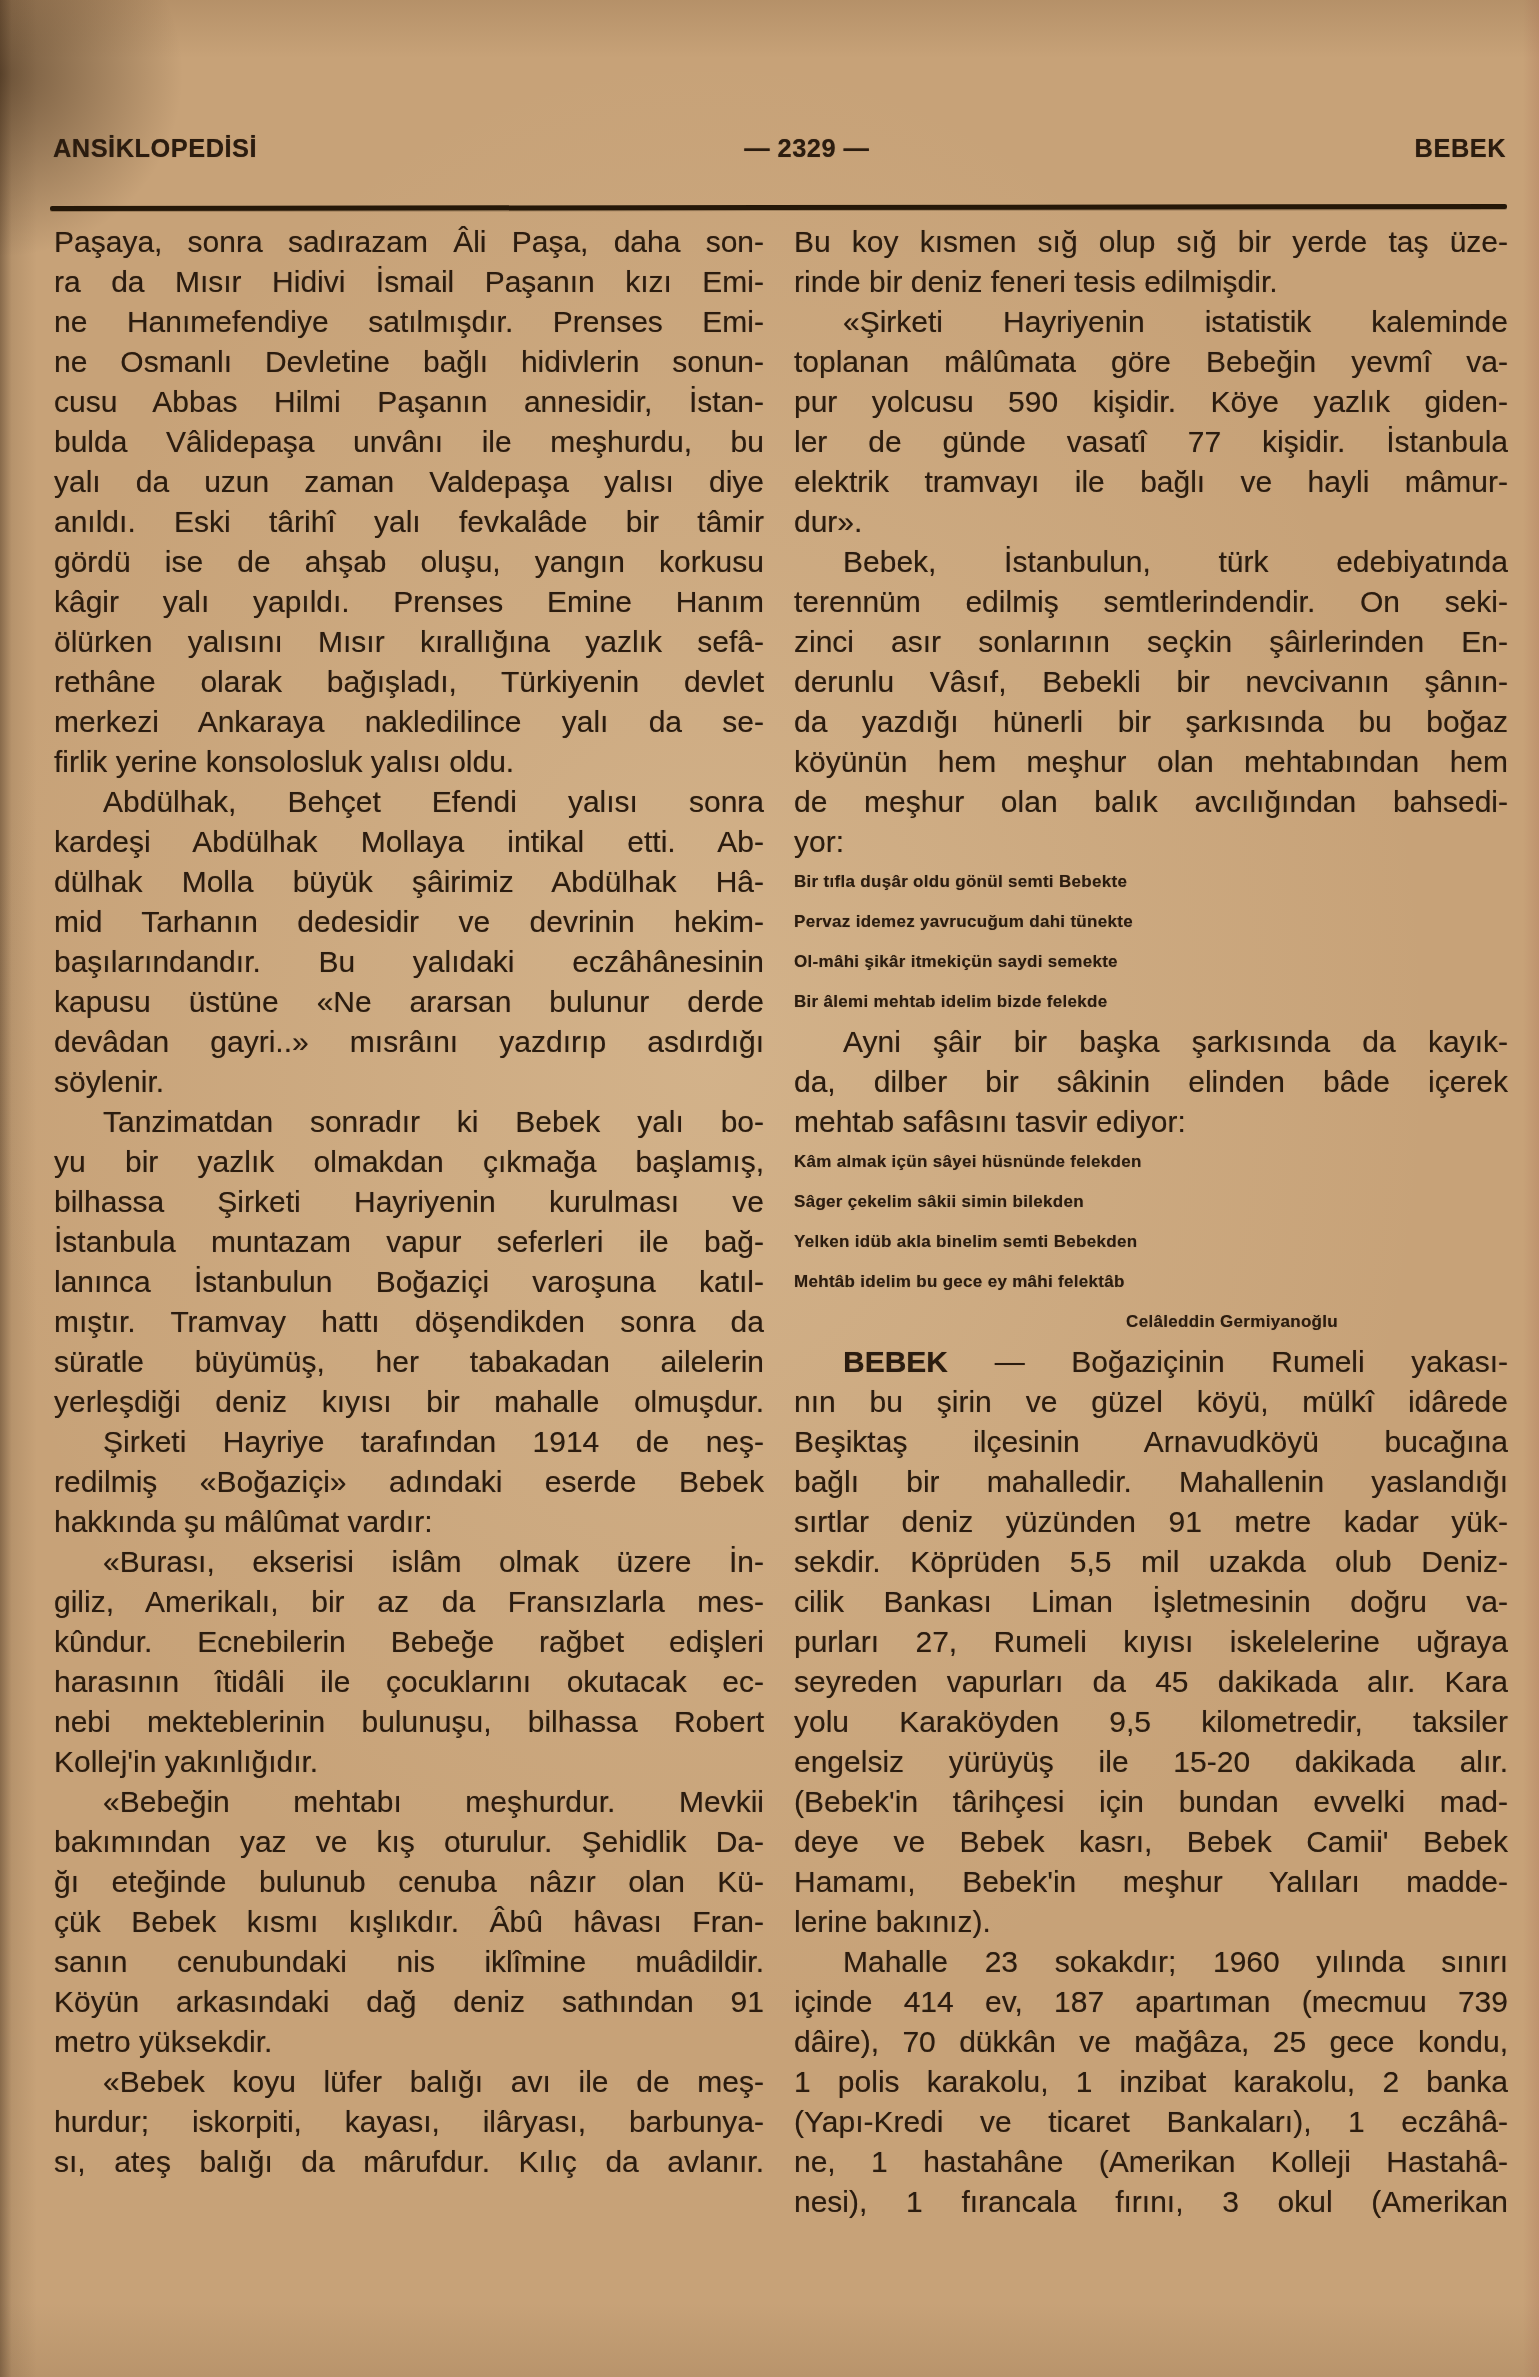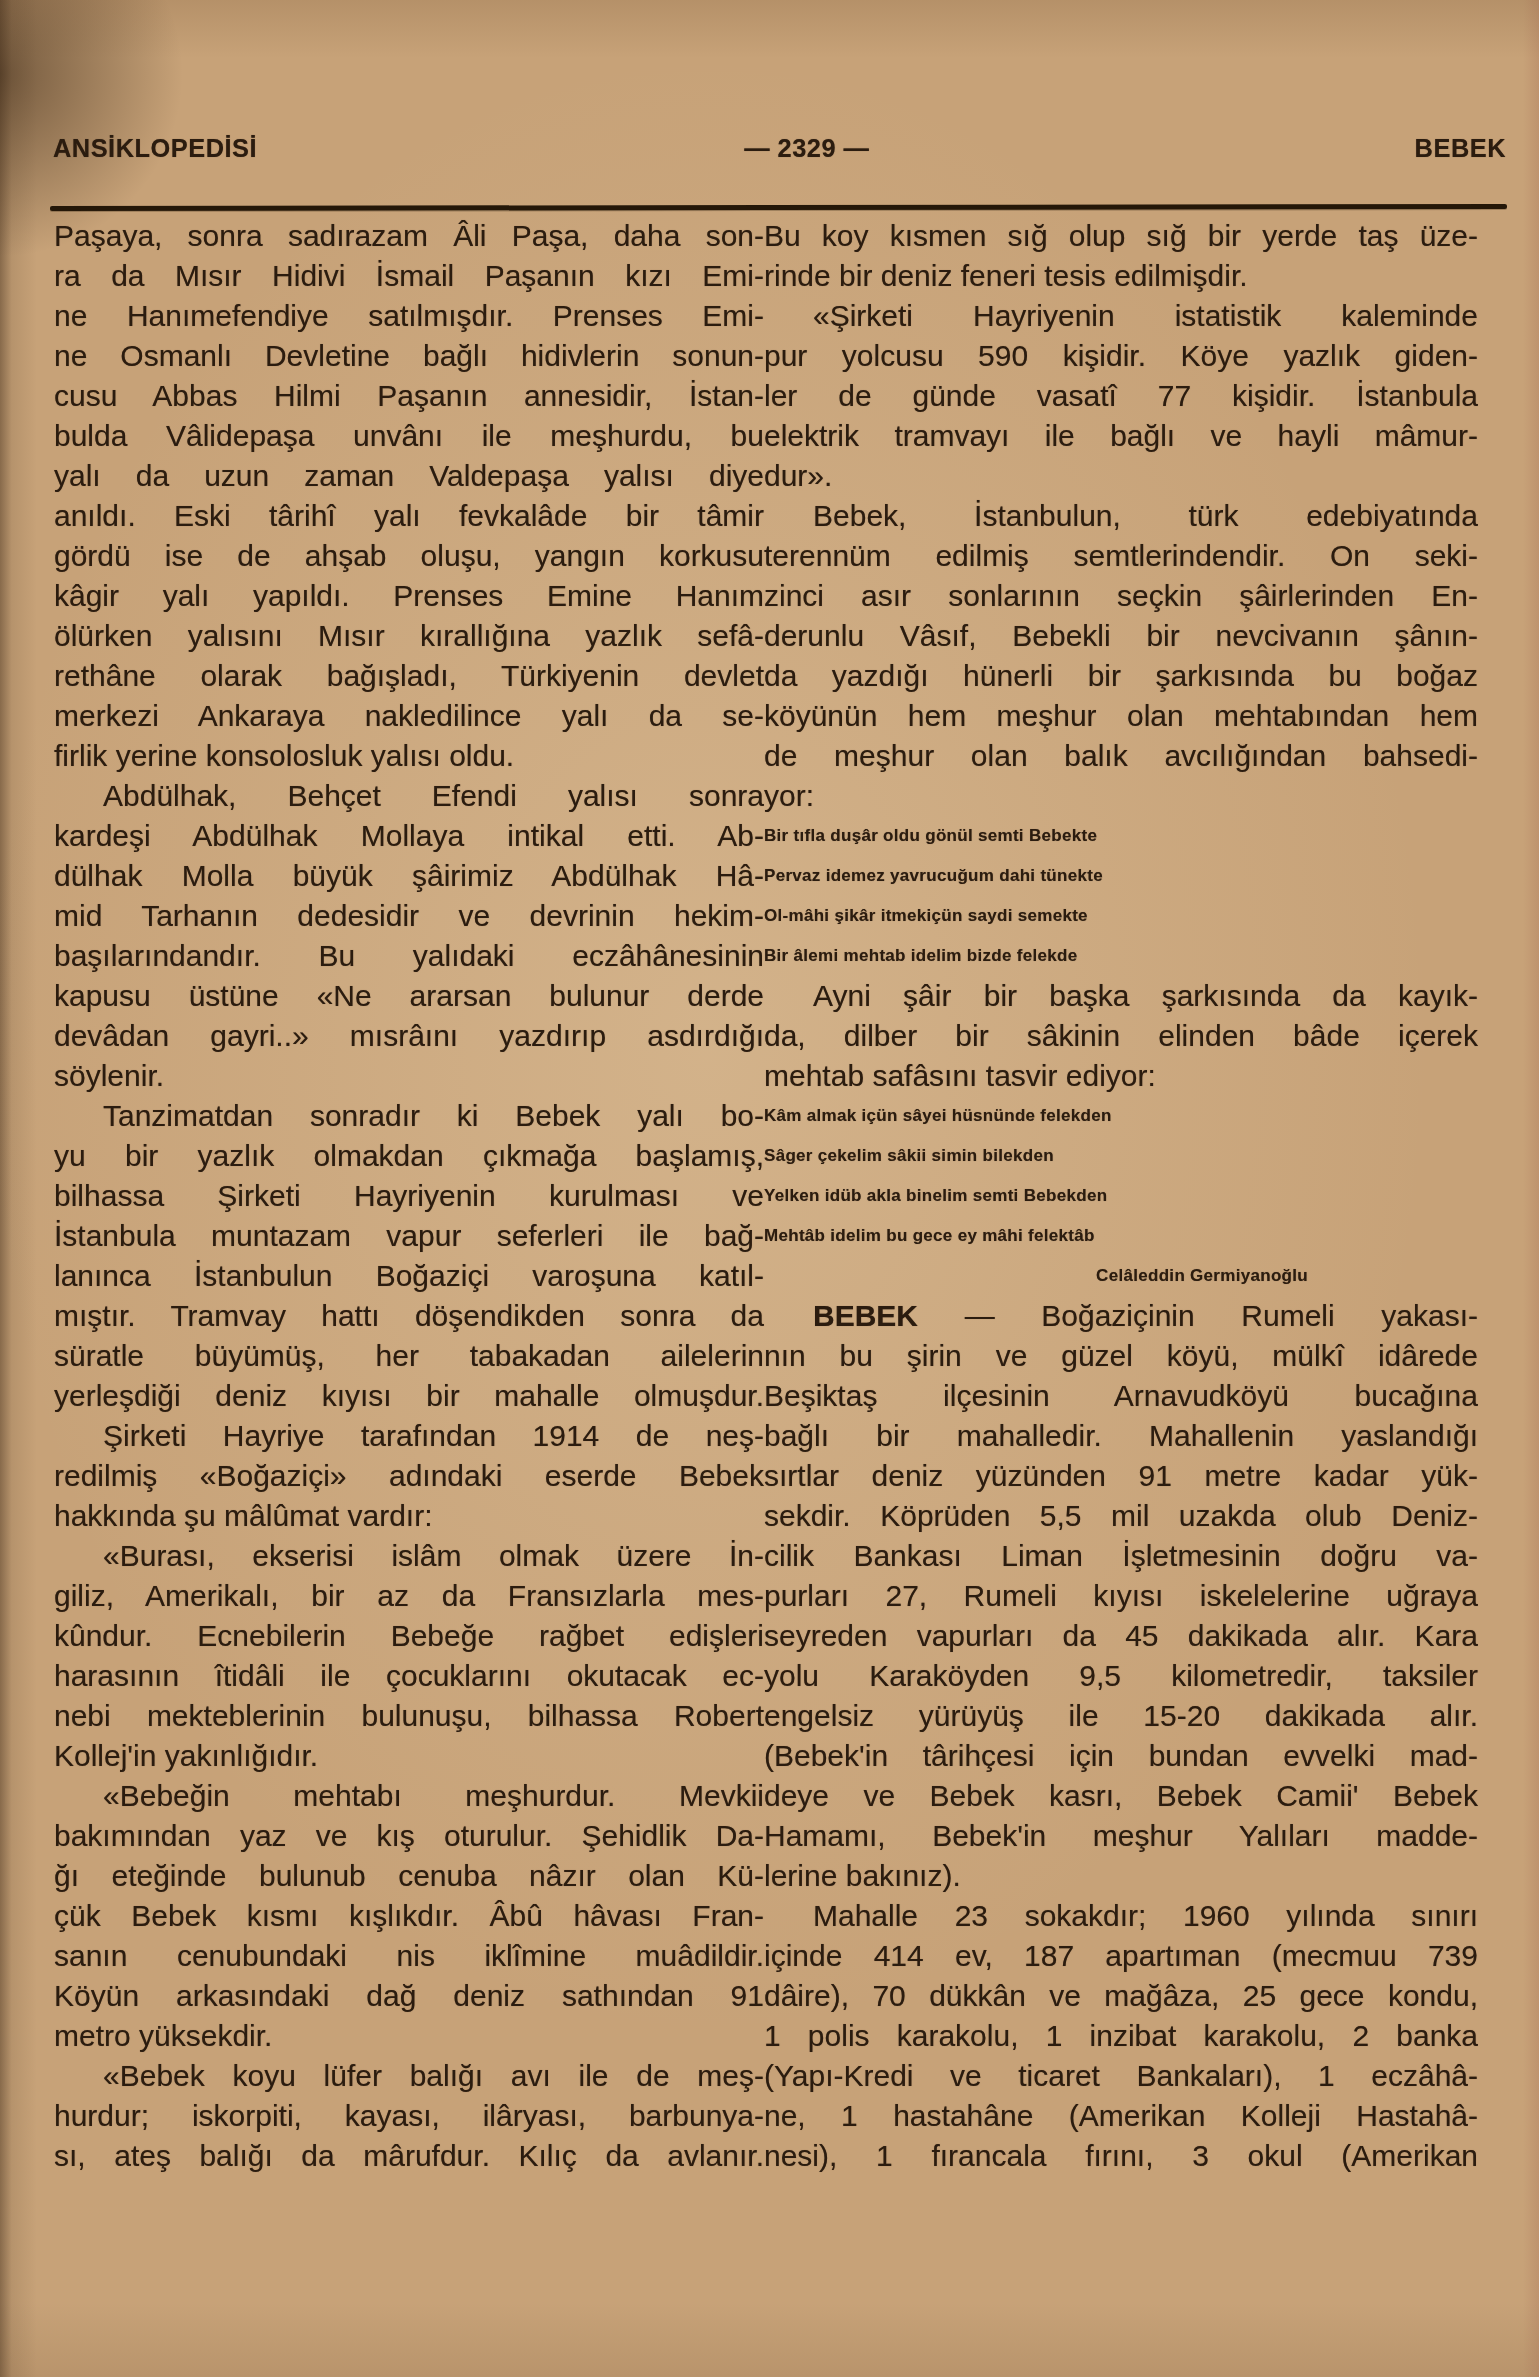--- a/index.html
+++ b/index.html
@@ -25,22 +25,22 @@
     text-shadow:0 0 0.8px rgba(43,28,15,.55);
   }
   .header .center{position:relative;left:-29px;font-weight:bold;}
   .rule{
     position:absolute;left:50px;right:32px;top:205px;height:4.8px;
     background:#241708;border-radius:2.1px;
     box-shadow:0 1.1px 0 rgba(36,23,8,.25);
     transform:rotate(-0.08deg);
   }
   .columns{
-    position:absolute;left:54px;top:216px;
-    display:flex;
+    position:absolute;left:54px;top:222px;
+    display:flex;gap:30px;
   }
   .col{width:710px;}
   .col.right{width:714px;}
   .line{
     font-size:30px;
     line-height:40px;
     height:40px;
     white-space:normal;
     text-shadow:0 0 0.7px rgba(43,28,15,.5);
   }
@@ -109,20 +109,21 @@
         <div class="line j">Köyün arkasındaki dağ deniz  sathından 91</div>
         <div class="line">metro yüksekdir.</div>
         <div class="line j ind">«Bebek koyu lüfer balığı avı ile de meş-</div>
         <div class="line j">hurdur; iskorpiti, kayası, ilâryası, barbunya-</div>
         <div class="line j">sı, ateş balığı da mârufdur. Kılıç da avlanır.</div>
       </div>
     <div class="col right">
         <div class="line j">Bu koy kısmen sığ olup sığ bir yerde taş üze-</div>
         <div class="line">rinde bir deniz feneri tesis edilmişdir.</div>
         <div class="line j ind">«Şirketi Hayriyenin istatistik kaleminde</div>
+        <div class="line j">toplanan mâlûmata göre Bebeğin yevmî va-</div>
         <div class="line j">pur yolcusu 590 kişidir. Köye yazlık giden-</div>
         <div class="line j">ler de günde  vasatî 77 kişidir.  İstanbula</div>
         <div class="line j">elektrik tramvayı ile bağlı ve hayli mâmur-</div>
         <div class="line">dur».</div>
         <div class="line j ind">Bebek, İstanbulun, türk   edebiyatında</div>
         <div class="line j">terennüm edilmiş semtlerindendir. On seki-</div>
         <div class="line j">zinci asır sonlarının seçkin şâirlerinden En-</div>
         <div class="line j">derunlu Vâsıf, Bebekli bir nevcivanın şânın-</div>
         <div class="line j">da yazdığı hünerli bir  şarkısında bu boğaz</div>
         <div class="line j">köyünün hem meşhur olan mehtabından hem</div>

